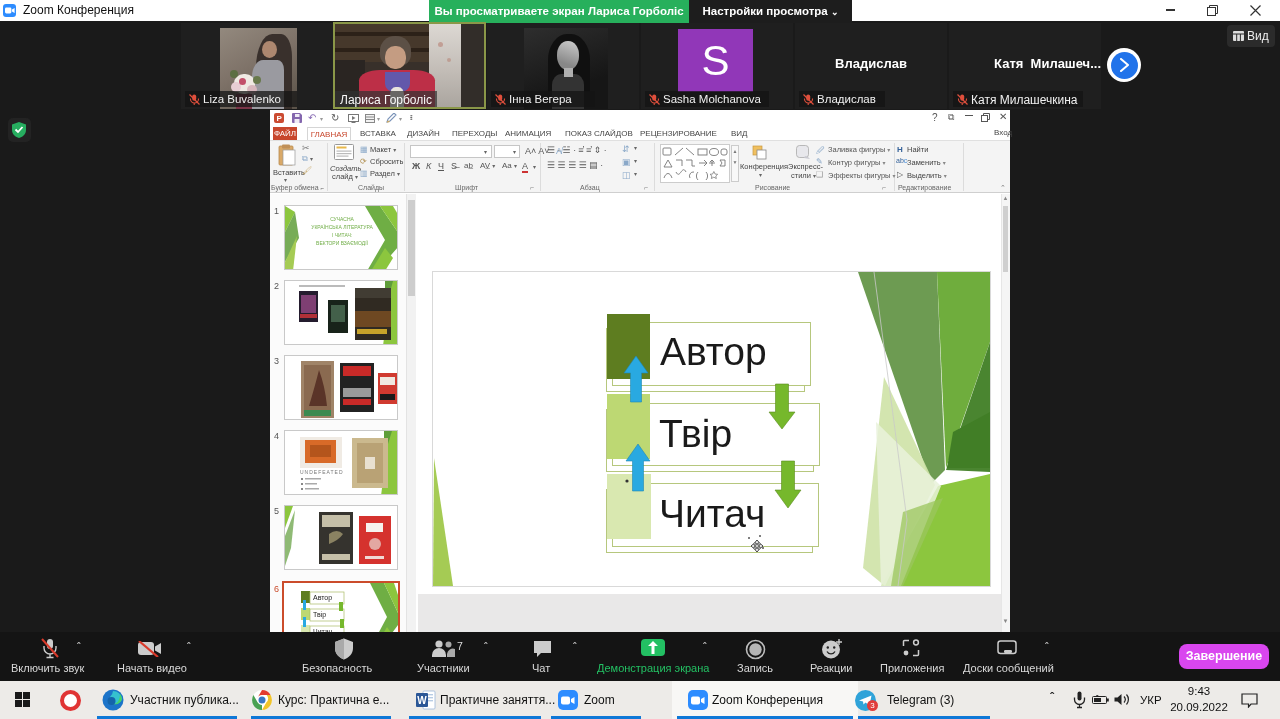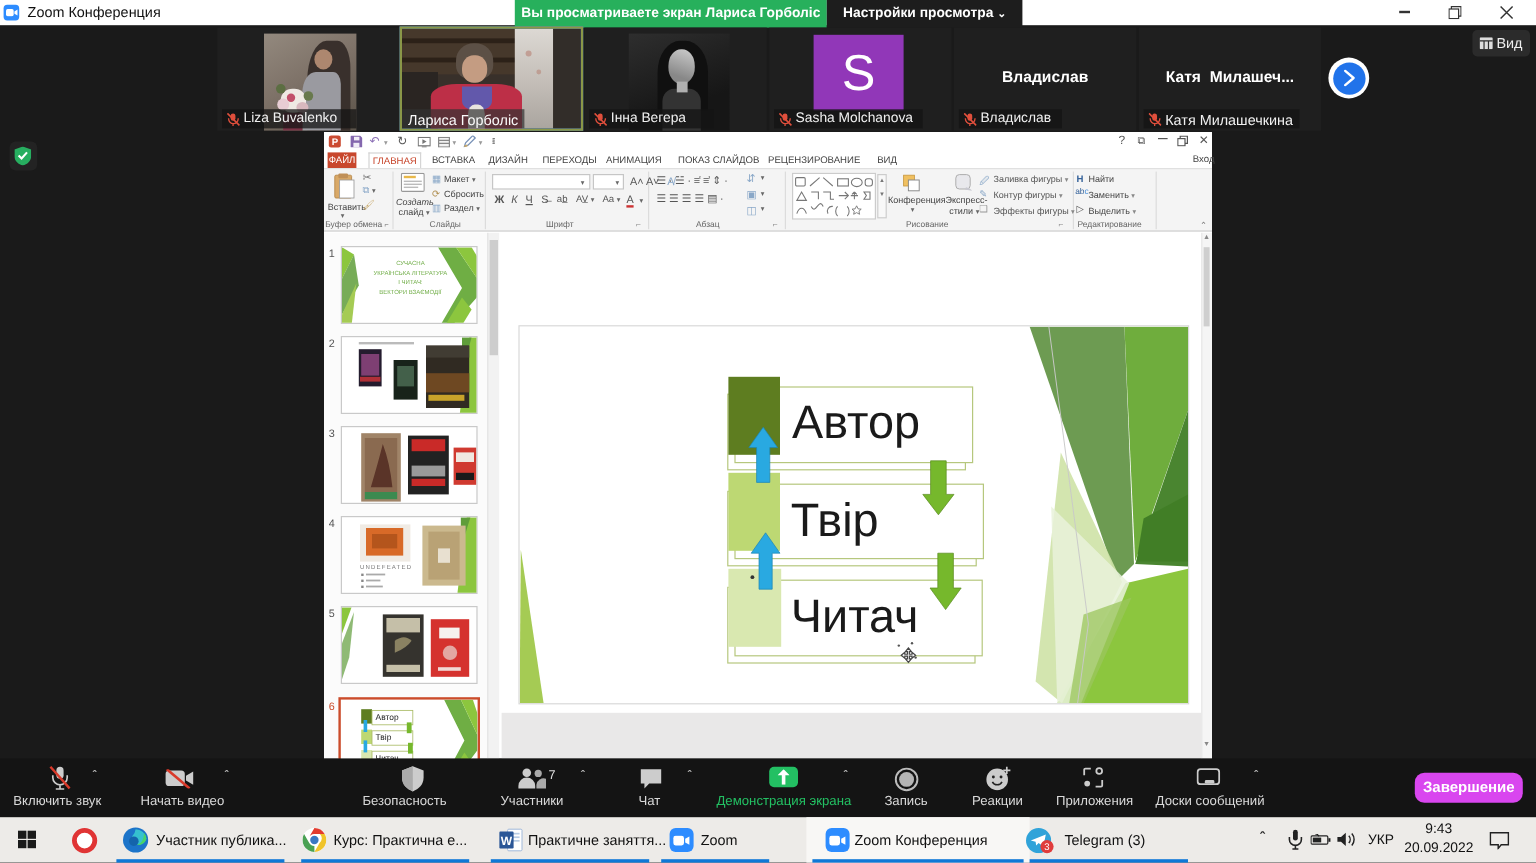--- a/index.html
+++ b/index.html
@@ -52,21 +52,21 @@
   </div>
   <div class="abs" style="left:4px;top:68px;width:112px;height:16px;background:rgba(20,20,20,0.75);"></div>
   <svg class="abs" style="left:8px;top:71px;" width="11" height="11" viewBox="0 0 11 11">
       <rect x="3.2" y="0.5" width="4" height="6.2" rx="2" fill="#e04f3c"></rect>
       <path d="M1.5 4.5 V5 a4 4 0 0 0 8 0 V4.5 M5.2 9 V11" stroke="#e04f3c" stroke-width="1.1" fill="none"></path>
       <path d="M0.5 0.5 L10.5 10.5" stroke="#e04f3c" stroke-width="1.3"></path>
     </svg>
   <div class="abs" style="left:22px;top:70px;font-size:11.5px;color:#f0f0f0;">Liza Buvalenko</div>
 </div>
 
-<div class="abs" style="left:333px;top:22px;width:153px;height:87px;background:#3b82f6;border:2px solid #8a9748;overflow:hidden;">
+<div class="abs" style="left:333px;top:22px;width:153px;height:87px;background:#7f1d1d;border:2px solid #8a9748;overflow:hidden;">
   <div class="abs" style="left:0;top:0;width:149px;height:83px;background:#38302a;">
     <div class="abs" style="left:0;top:0;width:98px;height:38px;background:#46382b;"></div>
     <div class="abs" style="left:0;top:8px;width:98px;height:4px;background:#2c2118;"></div>
     <div class="abs" style="left:0;top:24px;width:98px;height:4px;background:#2c2118;"></div>
     <div class="abs" style="left:0;top:36px;width:30px;height:47px;background:#2a2522;"></div>
     <div class="abs" style="left:94px;top:0;width:32px;height:83px;background:linear-gradient(180deg,#dcd8d3,#c3bdb7 55%,#aaa59f);"></div>
     <div class="abs" style="left:103px;top:18px;width:5px;height:5px;background:#b06858;border-radius:50%;opacity:0.45;"></div>
     <div class="abs" style="left:112px;top:34px;width:4px;height:4px;background:#b06858;border-radius:50%;opacity:0.4;"></div>
     <div class="abs" style="left:126px;top:0;width:23px;height:83px;background:#322d29;"></div>
     <div class="abs" style="left:45px;top:12px;width:31px;height:30px;background:#5c5046;border-radius:48% 48% 38% 38%;"></div>
@@ -112,21 +112,21 @@
   <div class="abs" style="left:4px;top:68px;width:86px;height:16px;background:rgba(20,20,20,0.75);"></div>
   <svg class="abs" style="left:8px;top:71px;" width="11" height="11" viewBox="0 0 11 11">
       <rect x="3.2" y="0.5" width="4" height="6.2" rx="2" fill="#e04f3c"></rect>
       <path d="M1.5 4.5 V5 a4 4 0 0 0 8 0 V4.5 M5.2 9 V11" stroke="#e04f3c" stroke-width="1.1" fill="none"></path>
       <path d="M0.5 0.5 L10.5 10.5" stroke="#e04f3c" stroke-width="1.3"></path>
     </svg>
   <div class="abs" style="left:22px;top:70px;font-size:11.5px;color:#f0f0f0;">Владислав</div>
 </div>
 
 <div class="abs" style="left:949px;top:23px;width:152px;height:86px;background:#1f1f1f;overflow:hidden;">
-  <div class="abs" style="left:0;top:33px;width:152px;text-align:center;font-size:13px;font-weight:bold;color:#fff;">Катя&nbsp; Милашеч...</div>
+  <div class="abs" style="left:0;top:33px;width:152px;text-align:right;font-size:13px;font-weight:bold;color:#fff;">Катя&nbsp; Милашеч...</div>
   <div class="abs" style="left:4px;top:68px;width:130px;height:16px;background:rgba(20,20,20,0.75);"></div>
   <svg class="abs" style="left:8px;top:71px;" width="11" height="11" viewBox="0 0 11 11">
       <rect x="3.2" y="0.5" width="4" height="6.2" rx="2" fill="#e04f3c"></rect>
       <path d="M1.5 4.5 V5 a4 4 0 0 0 8 0 V4.5 M5.2 9 V11" stroke="#e04f3c" stroke-width="1.1" fill="none"></path>
       <path d="M0.5 0.5 L10.5 10.5" stroke="#e04f3c" stroke-width="1.3"></path>
     </svg>
   <div class="abs" style="left:22px;top:70px;font-size:12px;color:#f0f0f0;">Катя Милашечкина</div>
 </div>
 
 <div class="abs" style="left:1107px;top:48px;width:34px;height:34px;background:#fff;border-radius:50%;"></div>

